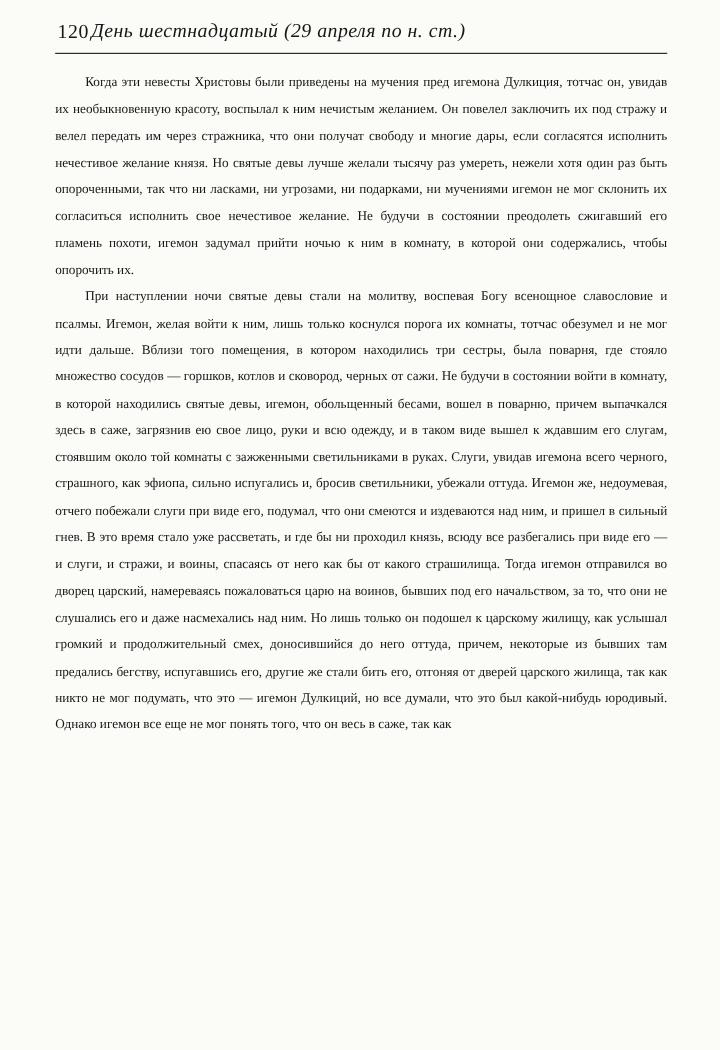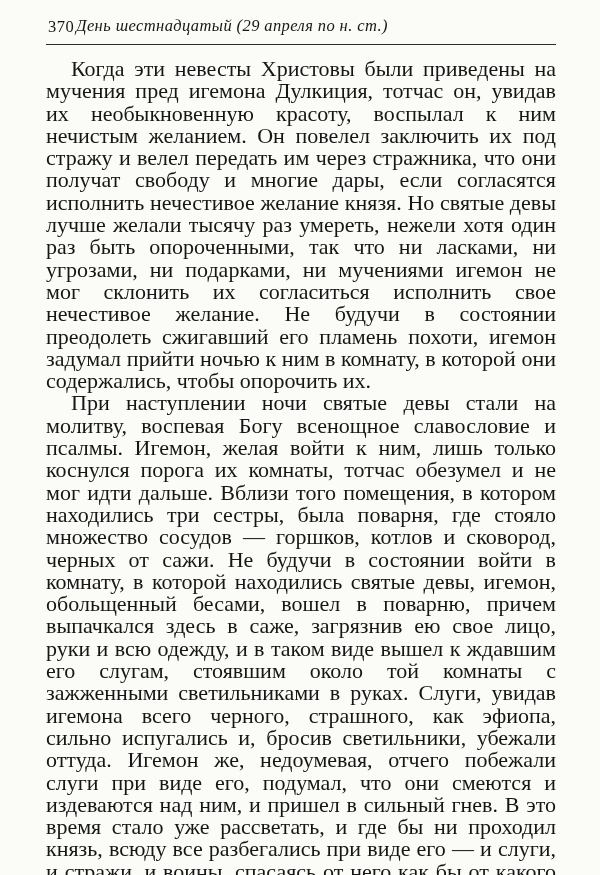--- a/index.html
+++ b/index.html
@@ -42,34 +42,34 @@
   .header-rule {
     border: 0;
     border-top: 1.5px solid #2b2b2b;
     margin: 3px 0 0 0;
   }
   .body-text {
     margin-top: 13px;
   }
   .body-text p {
     margin: 0;
-    font-size: 22px;
+    font-size: 11px;
     line-height: 22.3px;
     text-align: justify;
     text-indent: 25px;
     hyphens: auto;
     -webkit-hyphens: auto;
   }
 </style>
 </head>
 <body>
 
 <div class="page">
   <header class="page-header">
-    <span class="page-number">370</span>
+    <span class="page-number">120</span>
     <span class="header-title">День шестнадцатый (29 апреля по н. ст.)</span>
   </header>
   <hr class="header-rule">
   <main class="body-text">
     <p lang="ru">Когда эти невесты Христовы были приведены на мучения пред игемона Дулкиция, тотчас он, увидав их необыкновенную красоту, воспылал к ним нечистым желанием. Он повелел заключить их под стражу и велел передать им через стражника, что они получат свободу и многие дары, если согласятся исполнить нечестивое желание князя. Но святые девы лучше желали тысячу раз умереть, нежели хотя один раз быть опороченными, так что ни ласками, ни угрозами, ни подарками, ни мучениями игемон не мог склонить их согласиться исполнить свое нечестивое желание. Не будучи в состоянии преодолеть сжигавший его пламень похоти, игемон задумал прийти ночью к ним в комнату, в которой они содержались, чтобы опорочить их.</p>
     <p lang="ru">При наступлении ночи святые девы стали на молитву, воспевая Богу всенощное славословие и псалмы. Игемон, желая войти к ним, лишь только коснулся порога их комнаты, тотчас обезумел и не мог идти дальше. Вблизи того помещения, в котором находились три сестры, была поварня, где стояло множество сосудов — горшков, котлов и сковород, черных от сажи. Не будучи в состоянии войти в комнату, в которой находились святые девы, игемон, обольщенный бесами, вошел в поварню, причем выпачкался здесь в саже, загрязнив ею свое лицо, руки и всю одежду, и в таком виде вышел к ждавшим его слугам, стоявшим около той комнаты с зажженными светильниками в руках. Слуги, увидав игемона всего черного, страшного, как эфиопа, сильно испугались и, бросив светильники, убежали оттуда. Игемон же, недоумевая, отчего побежали слуги при виде его, подумал, что они смеются и издеваются над ним, и пришел в сильный гнев. В это время стало уже рассветать, и где бы ни проходил князь, всюду все разбегались при виде его — и слуги, и стражи, и воины, спасаясь от него как бы от какого страшилища. Тогда игемон отправился во дворец царский, намереваясь пожаловаться царю на воинов, бывших под его начальством, за то, что они не слушались его и даже насмехались над ним. Но лишь только он подошел к царскому жилищу, как услышал громкий и продолжительный смех, доносившийся до него оттуда, причем, некоторые из бывших там предались бегству, испугавшись его, другие же стали бить его, отгоняя от дверей царского жилища, так как никто не мог подумать, что это — игемон Дулкиций, но все думали, что это был какой-нибудь юродивый. Однако игемон все еще не мог понять того, что он весь в саже, так как</p>
   </main>
 </div>
 
 </body></html>

